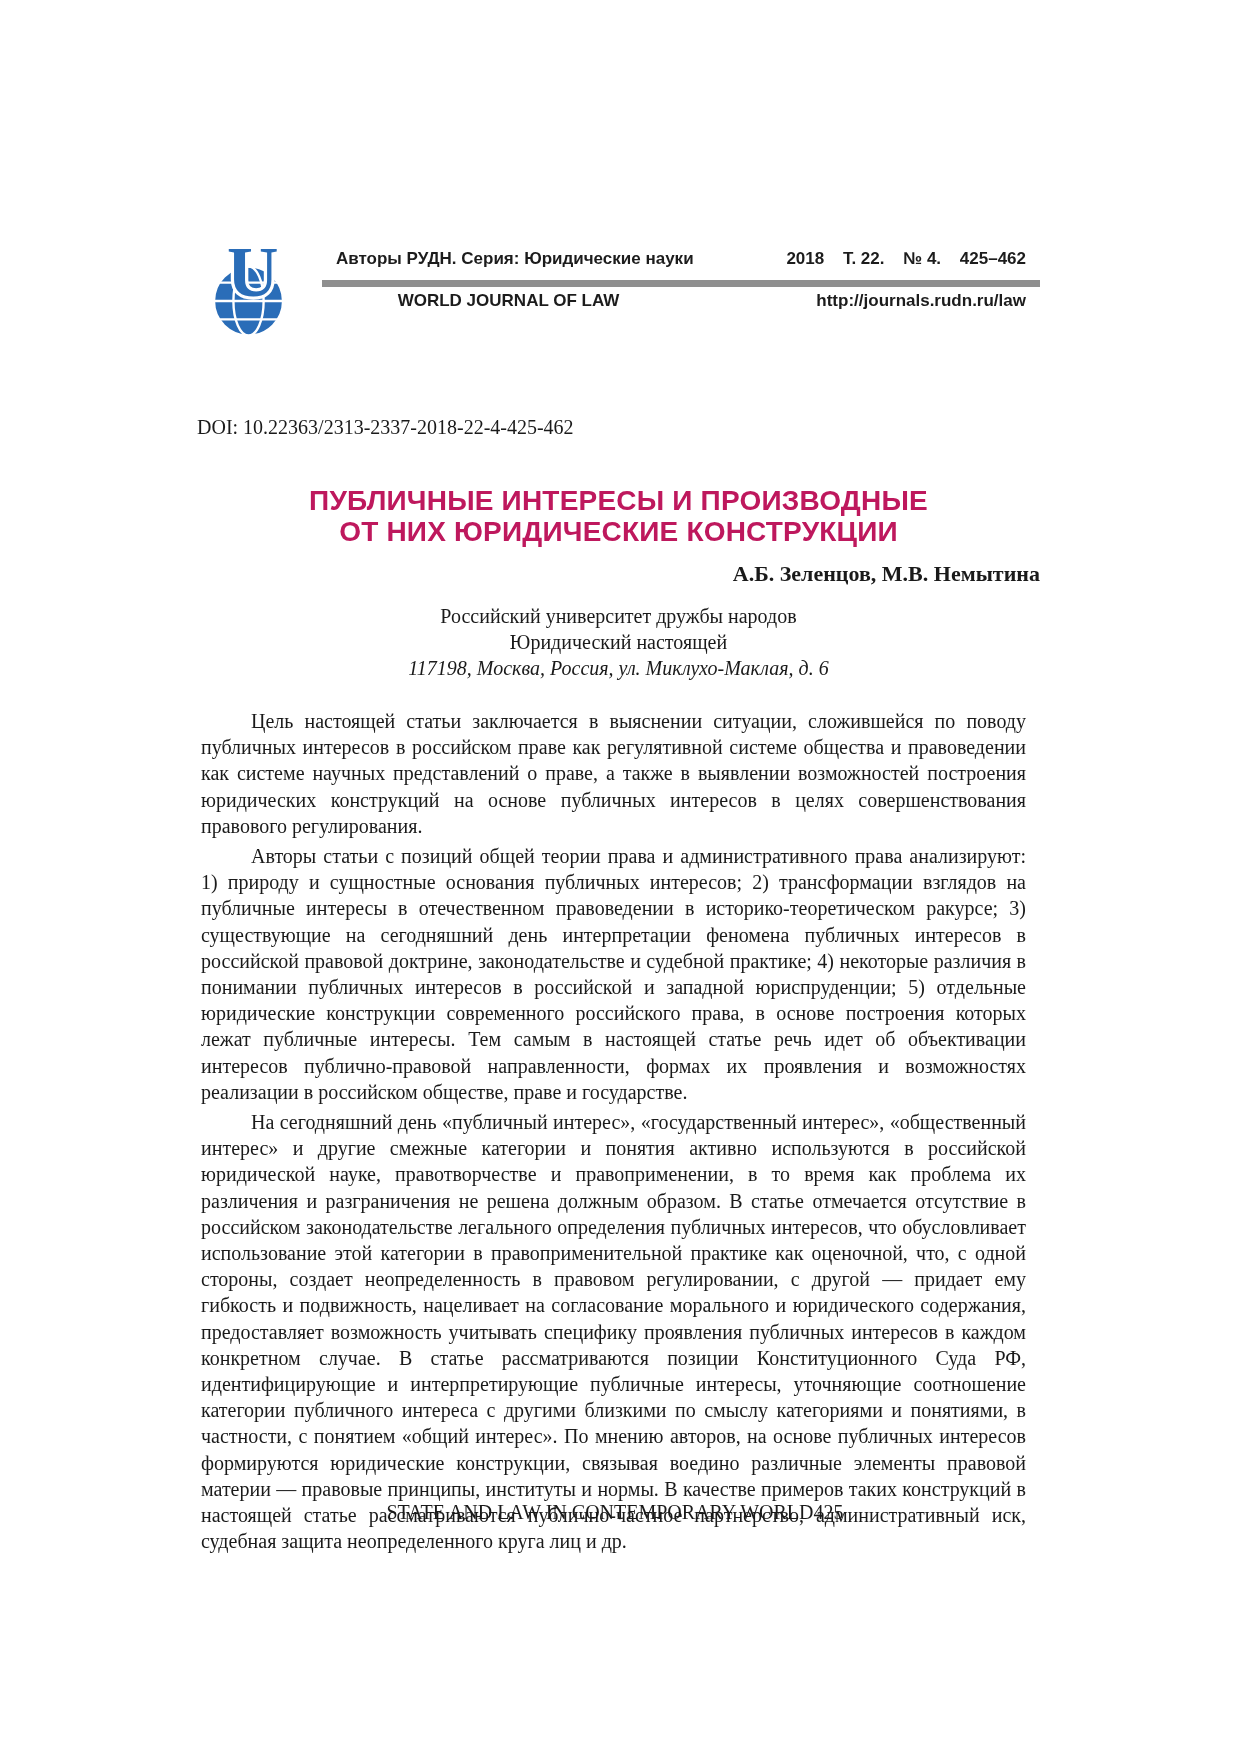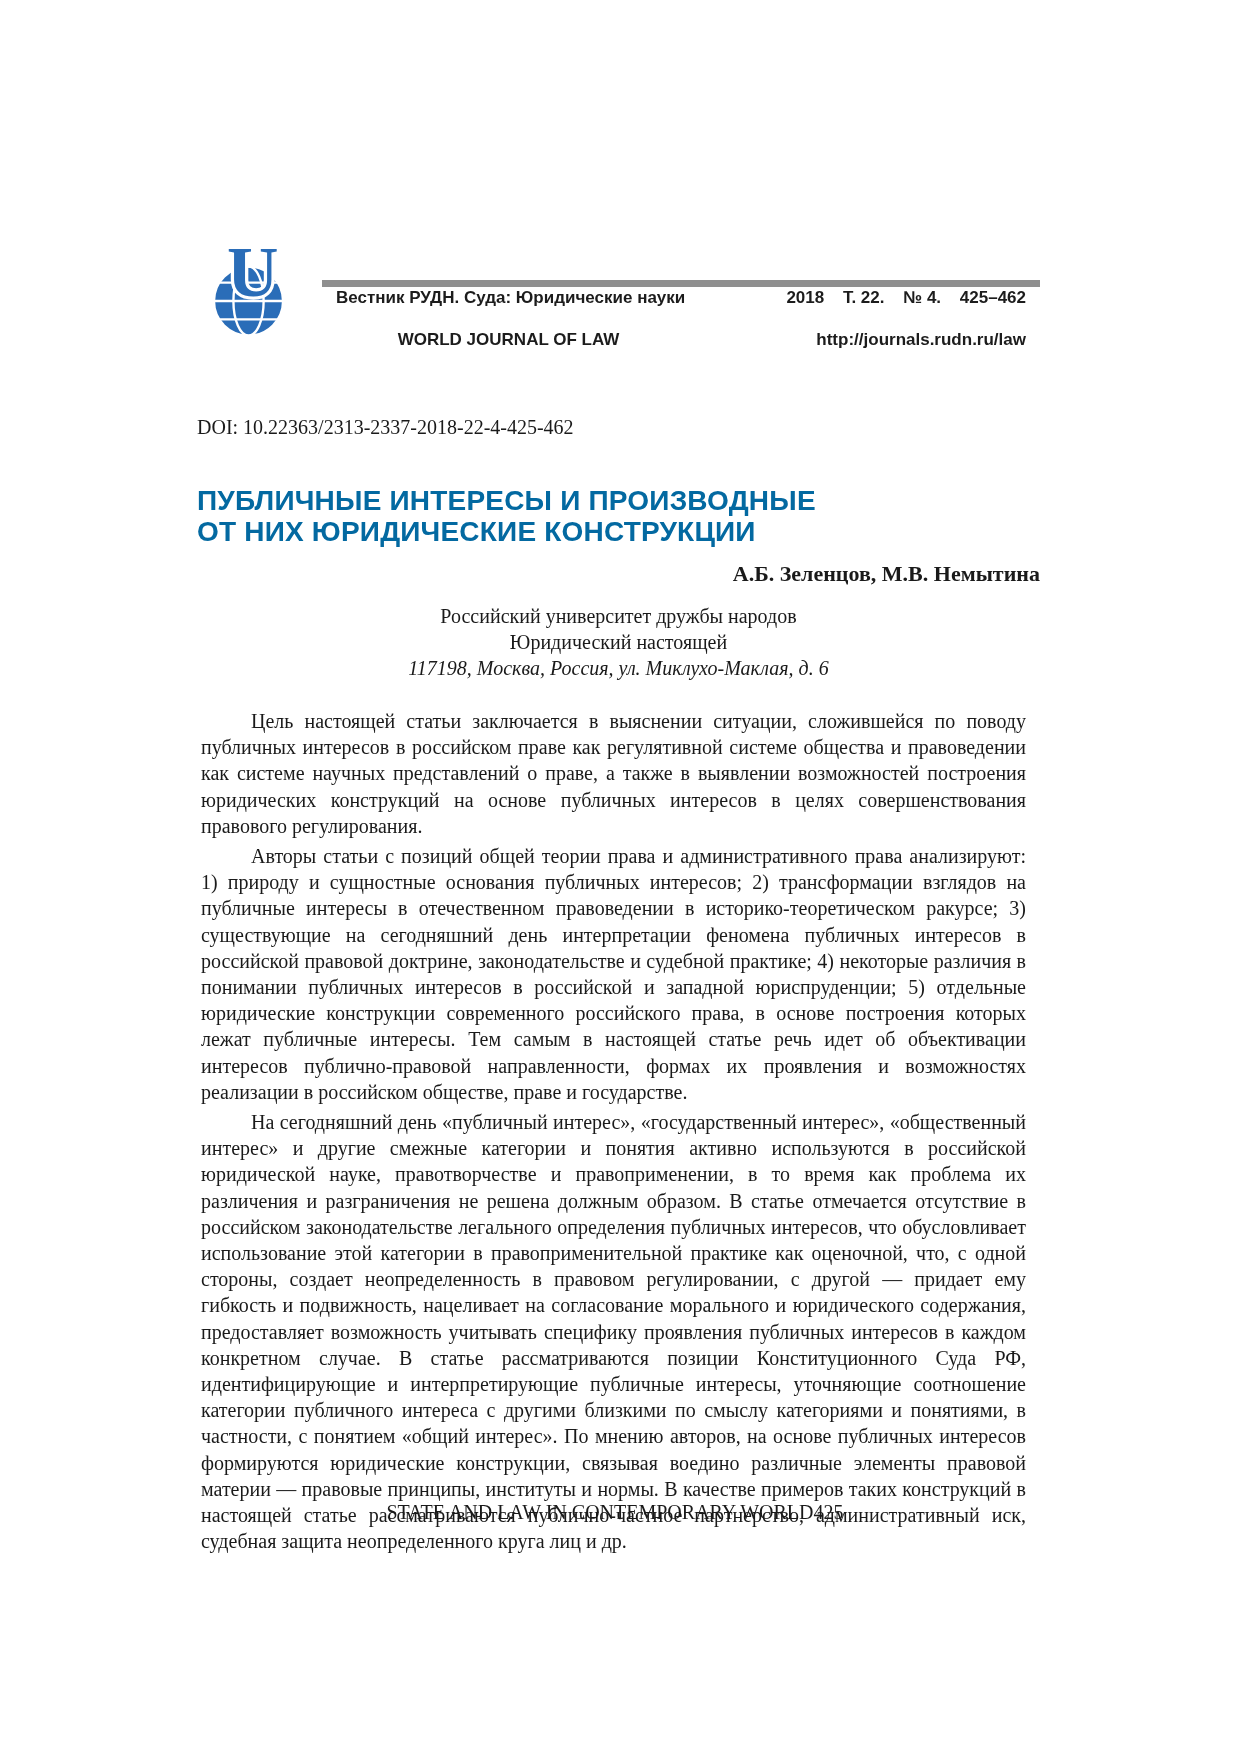--- a/index.html
+++ b/index.html
@@ -14,29 +14,29 @@
   }
   
   .header{position:absolute;left:197px;top:237px;width:843px;height:110px;}
   .logo{position:absolute;left:4px;top:-4px;width:108px;height:108px;}
   .header-text{position:absolute;left:125px;top:0;width:718px;height:110px;
     font-family:"Liberation Sans",sans-serif;font-weight:bold;font-size:17px;color:#1c1c1c;}
   .hrow{position:absolute;left:0;right:0;display:flex;justify-content:space-between;align-items:baseline;padding:0 14px;box-sizing:border-box;}
   .hrow1{top:12px;}
   .hrow2{top:54px;}
   .hcell-left{width:345px;text-align:center;white-space:nowrap;}
-  .hcell-right{text-align:right;white-space:nowrap;margin-top:39px;}
+  .hcell-right{text-align:right;white-space:nowrap;}
   .issue span + span{margin-left:14px;}
   .graybar{position:absolute;left:0;right:0;top:43px;height:7px;background:#8f8f8f;}
   
   .doi{position:absolute;left:197px;top:416px;font-size:20px;}
   
   .title{position:absolute;left:197px;top:485px;width:843px;margin:0;
-    font-family:"Liberation Sans",sans-serif;
-    font-size:28px;line-height:31px;font-weight:bold;color:#0369a1;letter-spacing:0.2px;}
+    text-align:center;font-family:"Liberation Sans",sans-serif;
+    font-size:28px;line-height:31px;font-weight:bold;color:#be185d;letter-spacing:0.2px;}
   .authors{position:absolute;left:197px;top:561px;width:843px;
     text-align:right;font-size:22px;font-weight:bold;}
   .affiliation{position:absolute;left:197px;top:603px;width:843px;
     text-align:center;font-size:20px;line-height:26px;}
   .affiliation .addr{font-style:italic;font-family:Liberation Serif, serif;}
   
   .abstract{position:absolute;left:197px;top:704px;width:833px;
     font-size:20px;line-height:26.2px;text-align:justify;}
   .abstract p{margin:4px;text-indent:50px;}
   
@@ -61,21 +61,21 @@
           <circle cx="44" cy="63" r="32"></circle>
         </g>
 
         <text x="48" y="58" text-anchor="middle" font-family="'Liberation Serif',serif" font-weight="bold" font-size="66" fill="none" stroke="#ffffff" stroke-width="6">U</text>
         <text x="48" y="58" text-anchor="middle" font-family="'Liberation Serif',serif" font-weight="bold" font-size="66" fill="#2a6db8">U</text>
       </svg>
     </div>
 
     <div class="header-text">
       <div class="hrow hrow1">
-        <span class="hcell-left">Вестник РУДН. Суда: Юридические науки</span>
+        <span class="hcell-left">Авторы РУДН. Серия: Юридические науки</span>
         <span class="hcell-right issue">
           <span>2018</span>
           <span>Т. 22.</span>
           <span>№ 4.</span>
           <span>425–462</span>
         </span>
       </div>
       <div class="graybar"></div>
       <div class="hrow hrow2">
         <span class="hcell-left">WORLD JOURNAL OF LAW</span>

